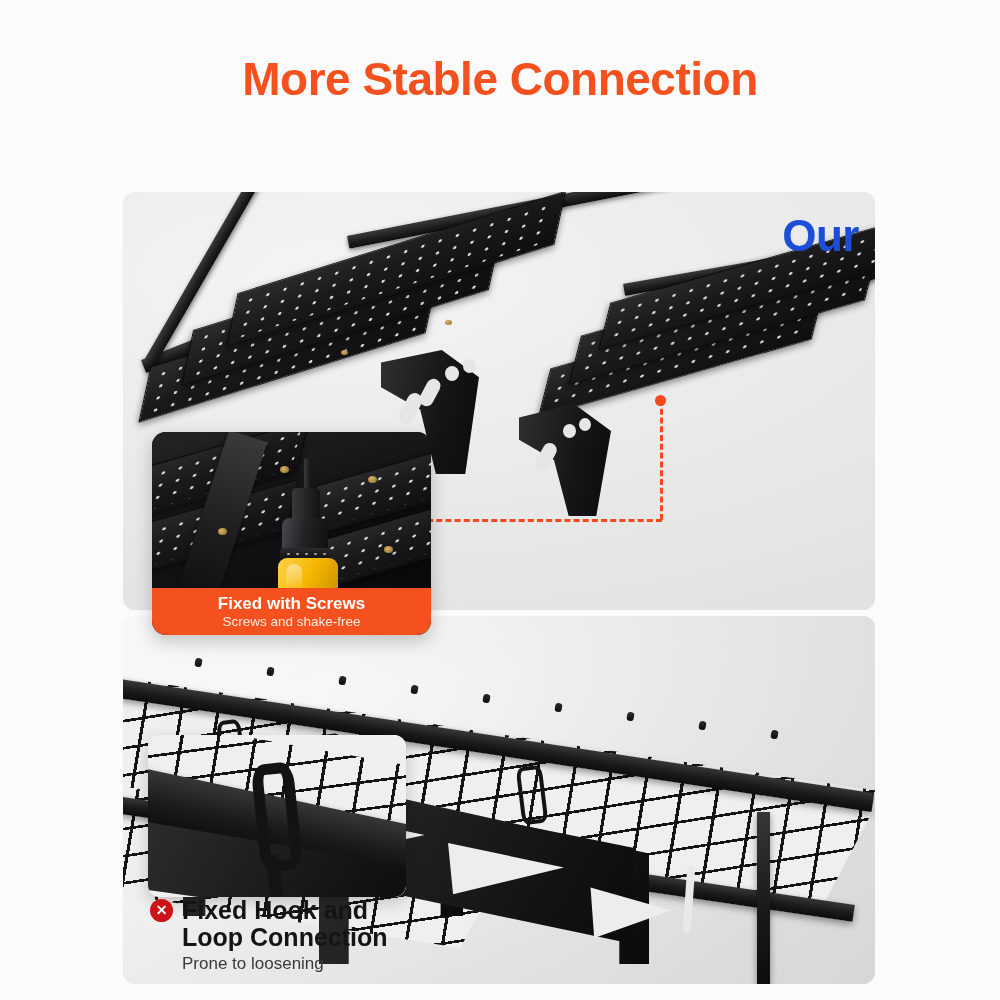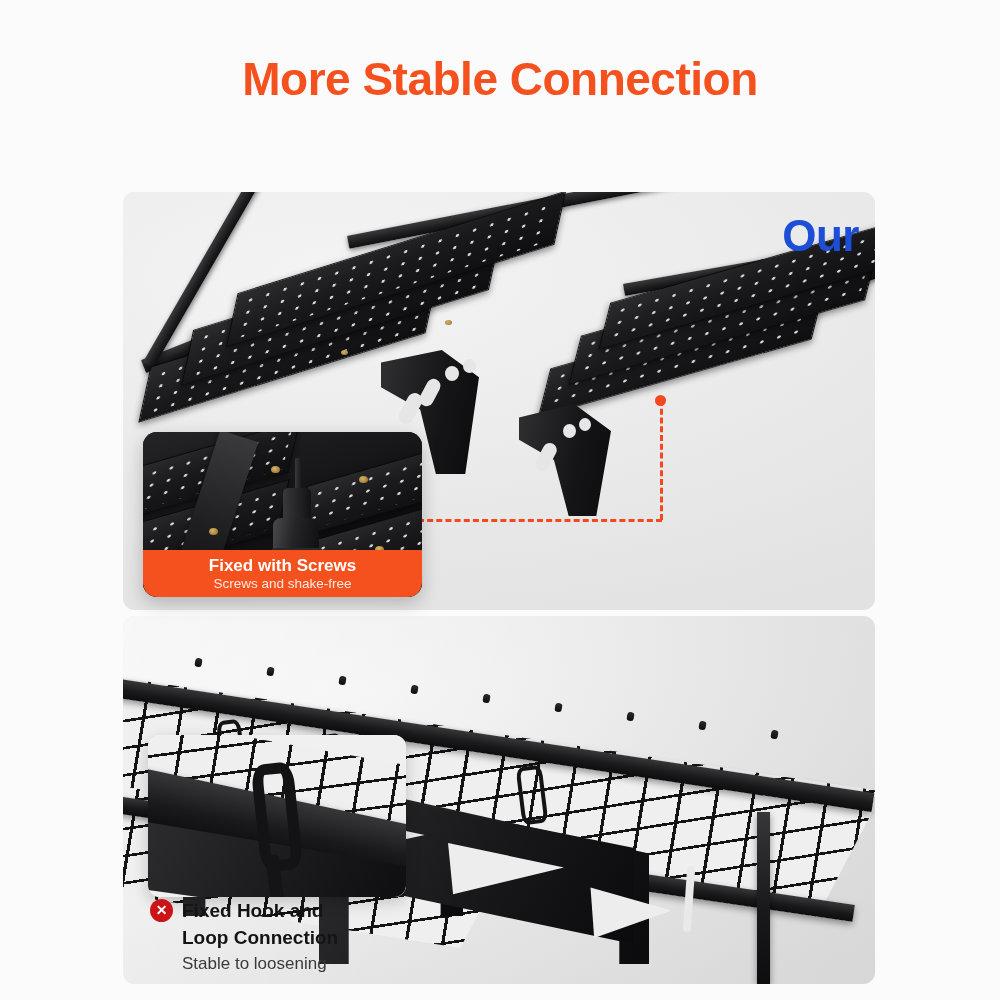--- a/index.html
+++ b/index.html
@@ -126,21 +126,21 @@
   }
 
   
   .inset {
     position: absolute;
     border-radius: 14px;
     overflow: hidden;
     z-index: 30;
     box-shadow: 0 6px 18px rgba(0,0,0,.22);
   }
-  #inset-our { left: 143px; top: 432px; width: 279px; height: 165px; background: #141416; }
+  #inset-our { left: 152px; top: 432px; width: 279px; height: 203px; background: #141416; }
   #inset-our .photo { position: absolute; left: 0; top: 0; width: 279px; height: 160px; overflow: hidden;
     background: linear-gradient(160deg, #242427 0%, #141416 50%, #08080a 100%); }
 
   .caption-bar {
     position: absolute; left: 0; bottom: 0; width: 100%; height: 47px;
     background: #f4511e;
     display: flex; flex-direction: column; align-items: center; justify-content: center;
     border-radius: 0 0 14px 14px;
   }
   .cap-title { color: #fff; font-weight: 700; font-size: 17px; line-height: 20px; }
@@ -157,21 +157,21 @@
   #other-caption {
     position: absolute; left: 150px; top: 897px; width: 330px; z-index: 35;
   }
   .oc-row { display: flex; align-items: flex-start; gap: 9px; }
   .x-badge {
     flex: 0 0 auto; width: 23px; height: 23px; border-radius: 50%;
     background: #cc1418; color: #fff;
     font-weight: 700; font-size: 14px; line-height: 23px; text-align: center;
     margin-top: 2px;
   }
-  .oc-title { color: #141414; font-weight: 700; font-size: 19px; line-height: 27px; }
+  .oc-title { color: #141414; font-weight: 700; font-size: 25px; line-height: 27px; }
   .oc-sub   { color: #3a3a3a; font-weight: 400; font-size: 17px; line-height: 22px;
               margin-top: 2px; margin-left: 32px; }
 
   
   .dash-v, .dash-h { position: absolute; z-index: 25; }
   .dash-v {
     width: 0; border-left: 3px dashed #f4481e;
   }
   .dash-h {
     height: 0; border-top: 3px dashed #f4481e;
@@ -365,16 +365,16 @@
   </div>
 
   <div id="other-caption">
     <div class="oc-row">
       <div class="x-badge">✕</div>
       <div>
         <div class="oc-title">Fixed Hook and</div>
         <div class="oc-title">Loop Connection</div>
       </div>
     </div>
-    <div class="oc-sub">Stable to loosening</div>
+    <div class="oc-sub">Prone to loosening</div>
   </div>
 
 </div>
 
 </body></html>

